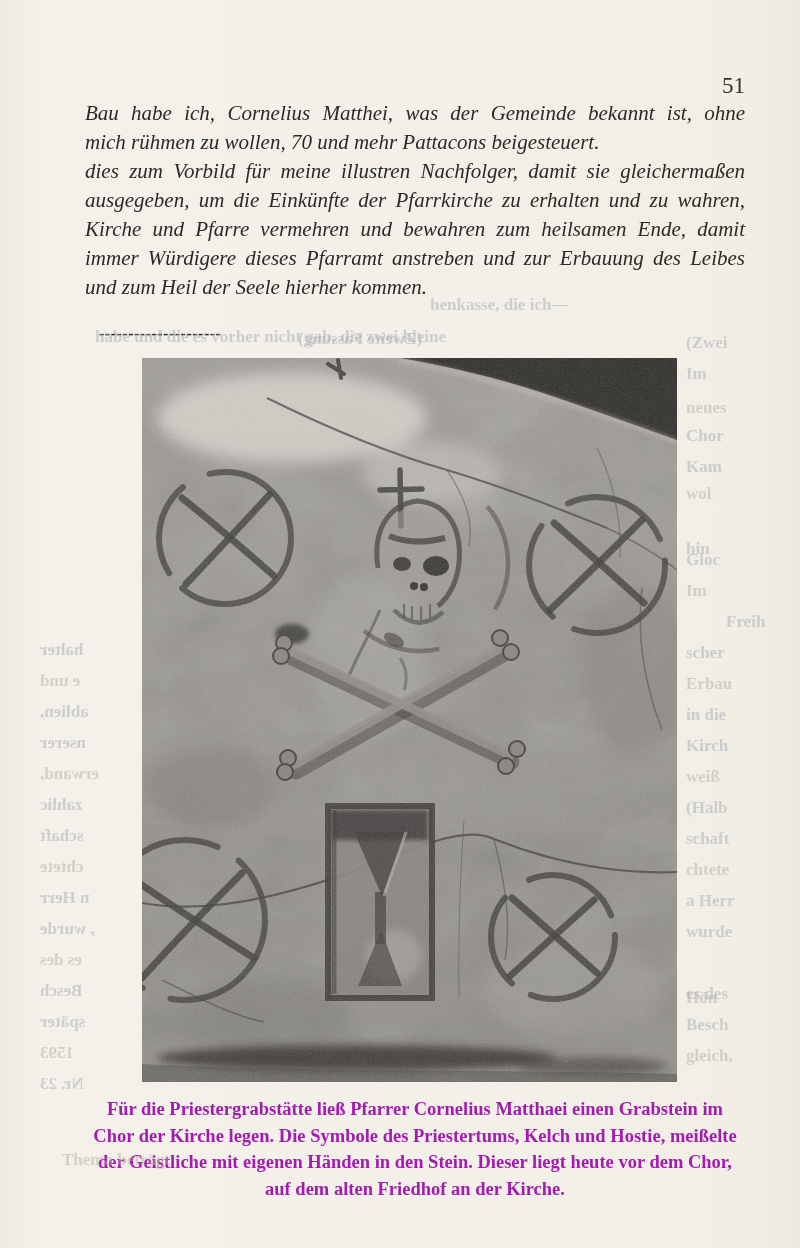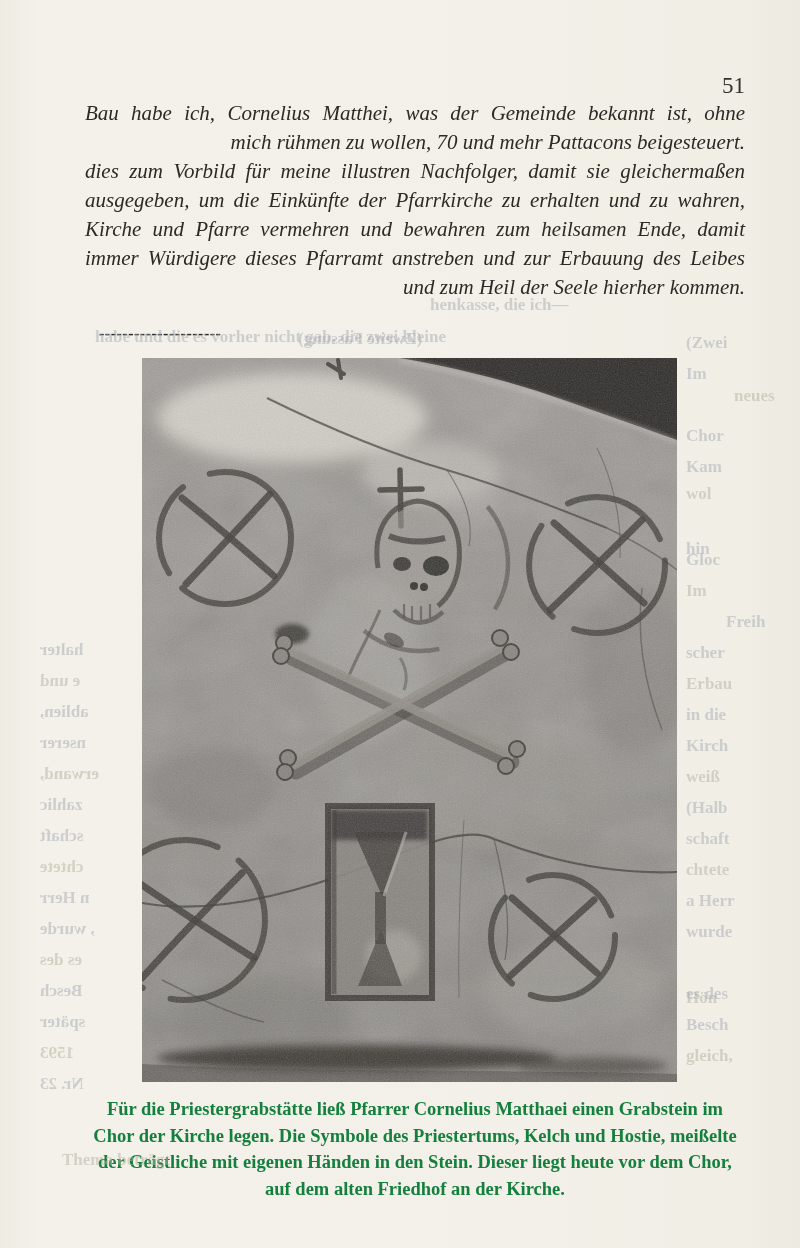--- a/index.html
+++ b/index.html
@@ -9,35 +9,35 @@
     font-family:"Liberation Serif","DejaVu Serif",serif;
   }
   .page-number{
     position:absolute;top:73px;left:645px;width:100px;text-align:right;
     font-size:23px;color:#33312d;font-style:normal;
   }
   .body-text{
     position:absolute;left:85px;top:99px;width:660px;
     font-style:italic;font-size:21px;color:#2b2a26;
   }
-  .body-text .line{line-height:29px;text-align:right;}
+  .body-text .line{line-height:29px;}
   .body-text .jl{text-align:justify;text-align-last:justify;}
   .body-text .ind{text-indent:48px;}
   .dashes{
     position:absolute;left:99px;top:325px;font-size:16px;font-weight:bold;
     letter-spacing:.5px;color:#2b2a26;white-space:nowrap;
   }
   .photo{
     position:absolute;left:142px;top:358px;width:535px;height:724px;
     background:#9b9893;
   }
   .photo svg{display:block;}
   .caption{
     position:absolute;left:70px;top:1096px;width:690px;text-align:center;
-    font-weight:bold;font-size:18.5px;color:#15803d;
+    font-weight:bold;font-size:18.5px;color:#a21caf;
   }
   .caption .cline{line-height:26.5px;}
   .ghost{
     position:absolute;color:#a6acb4;opacity:.5;filter:blur(.5px);
     font-weight:bold;font-size:17px;white-space:nowrap;
   }
   .ghost.tan{color:#b7b0a0;}
   .ghost.mirror{transform:scaleX(-1);}
   .ghost-left{left:40px;width:100px;text-align:right;}
   .ghost-right{left:686px;}
@@ -220,21 +220,21 @@
     <div class="ghost ghost-left mirror" style="top: 919px;">, wurde</div>
     <div class="ghost ghost-left mirror tan" style="top: 950px;">es des</div>
     <div class="ghost ghost-left mirror" style="top: 981px;">Besch</div>
     <div class="ghost ghost-left mirror" style="top: 1012px;">später</div>
     <div class="ghost ghost-left mirror tan" style="top: 1043px;">1593</div>
     <div class="ghost ghost-left mirror" style="top: 1074px;">Nr. 23</div>
   </div>
 <div>
     <div class="ghost ghost-right" style="top: 333px;">(Zwei</div>
     <div class="ghost ghost-right" style="top: 364px;">Im</div>
-    <div class="ghost ghost-right tan" style="top: 386px; margin-left: 48px;">neues</div>
+    <div class="ghost ghost-right tan" style="top: 398px;">neues</div>
     <div class="ghost ghost-right" style="top: 426px;">Chor</div>
     <div class="ghost ghost-right" style="top: 457px;">Kam</div>
     <div class="ghost ghost-right tan" style="top: 484px;">wol</div>
     <div class="ghost ghost-right" style="top: 519px; margin-top: 20px;">hin</div>
     <div class="ghost ghost-right" style="top: 550px;">Gloc</div>
     <div class="ghost ghost-right tan" style="top: 581px;">Im</div>
     <div class="ghost ghost-right" style="top: 612px; margin-left: 40px;">Freih</div>
     <div class="ghost ghost-right" style="top: 643px;">scher</div>
     <div class="ghost ghost-right tan" style="top: 674px;">Erbau</div>
     <div class="ghost ghost-right" style="top: 705px;">in die</div>

